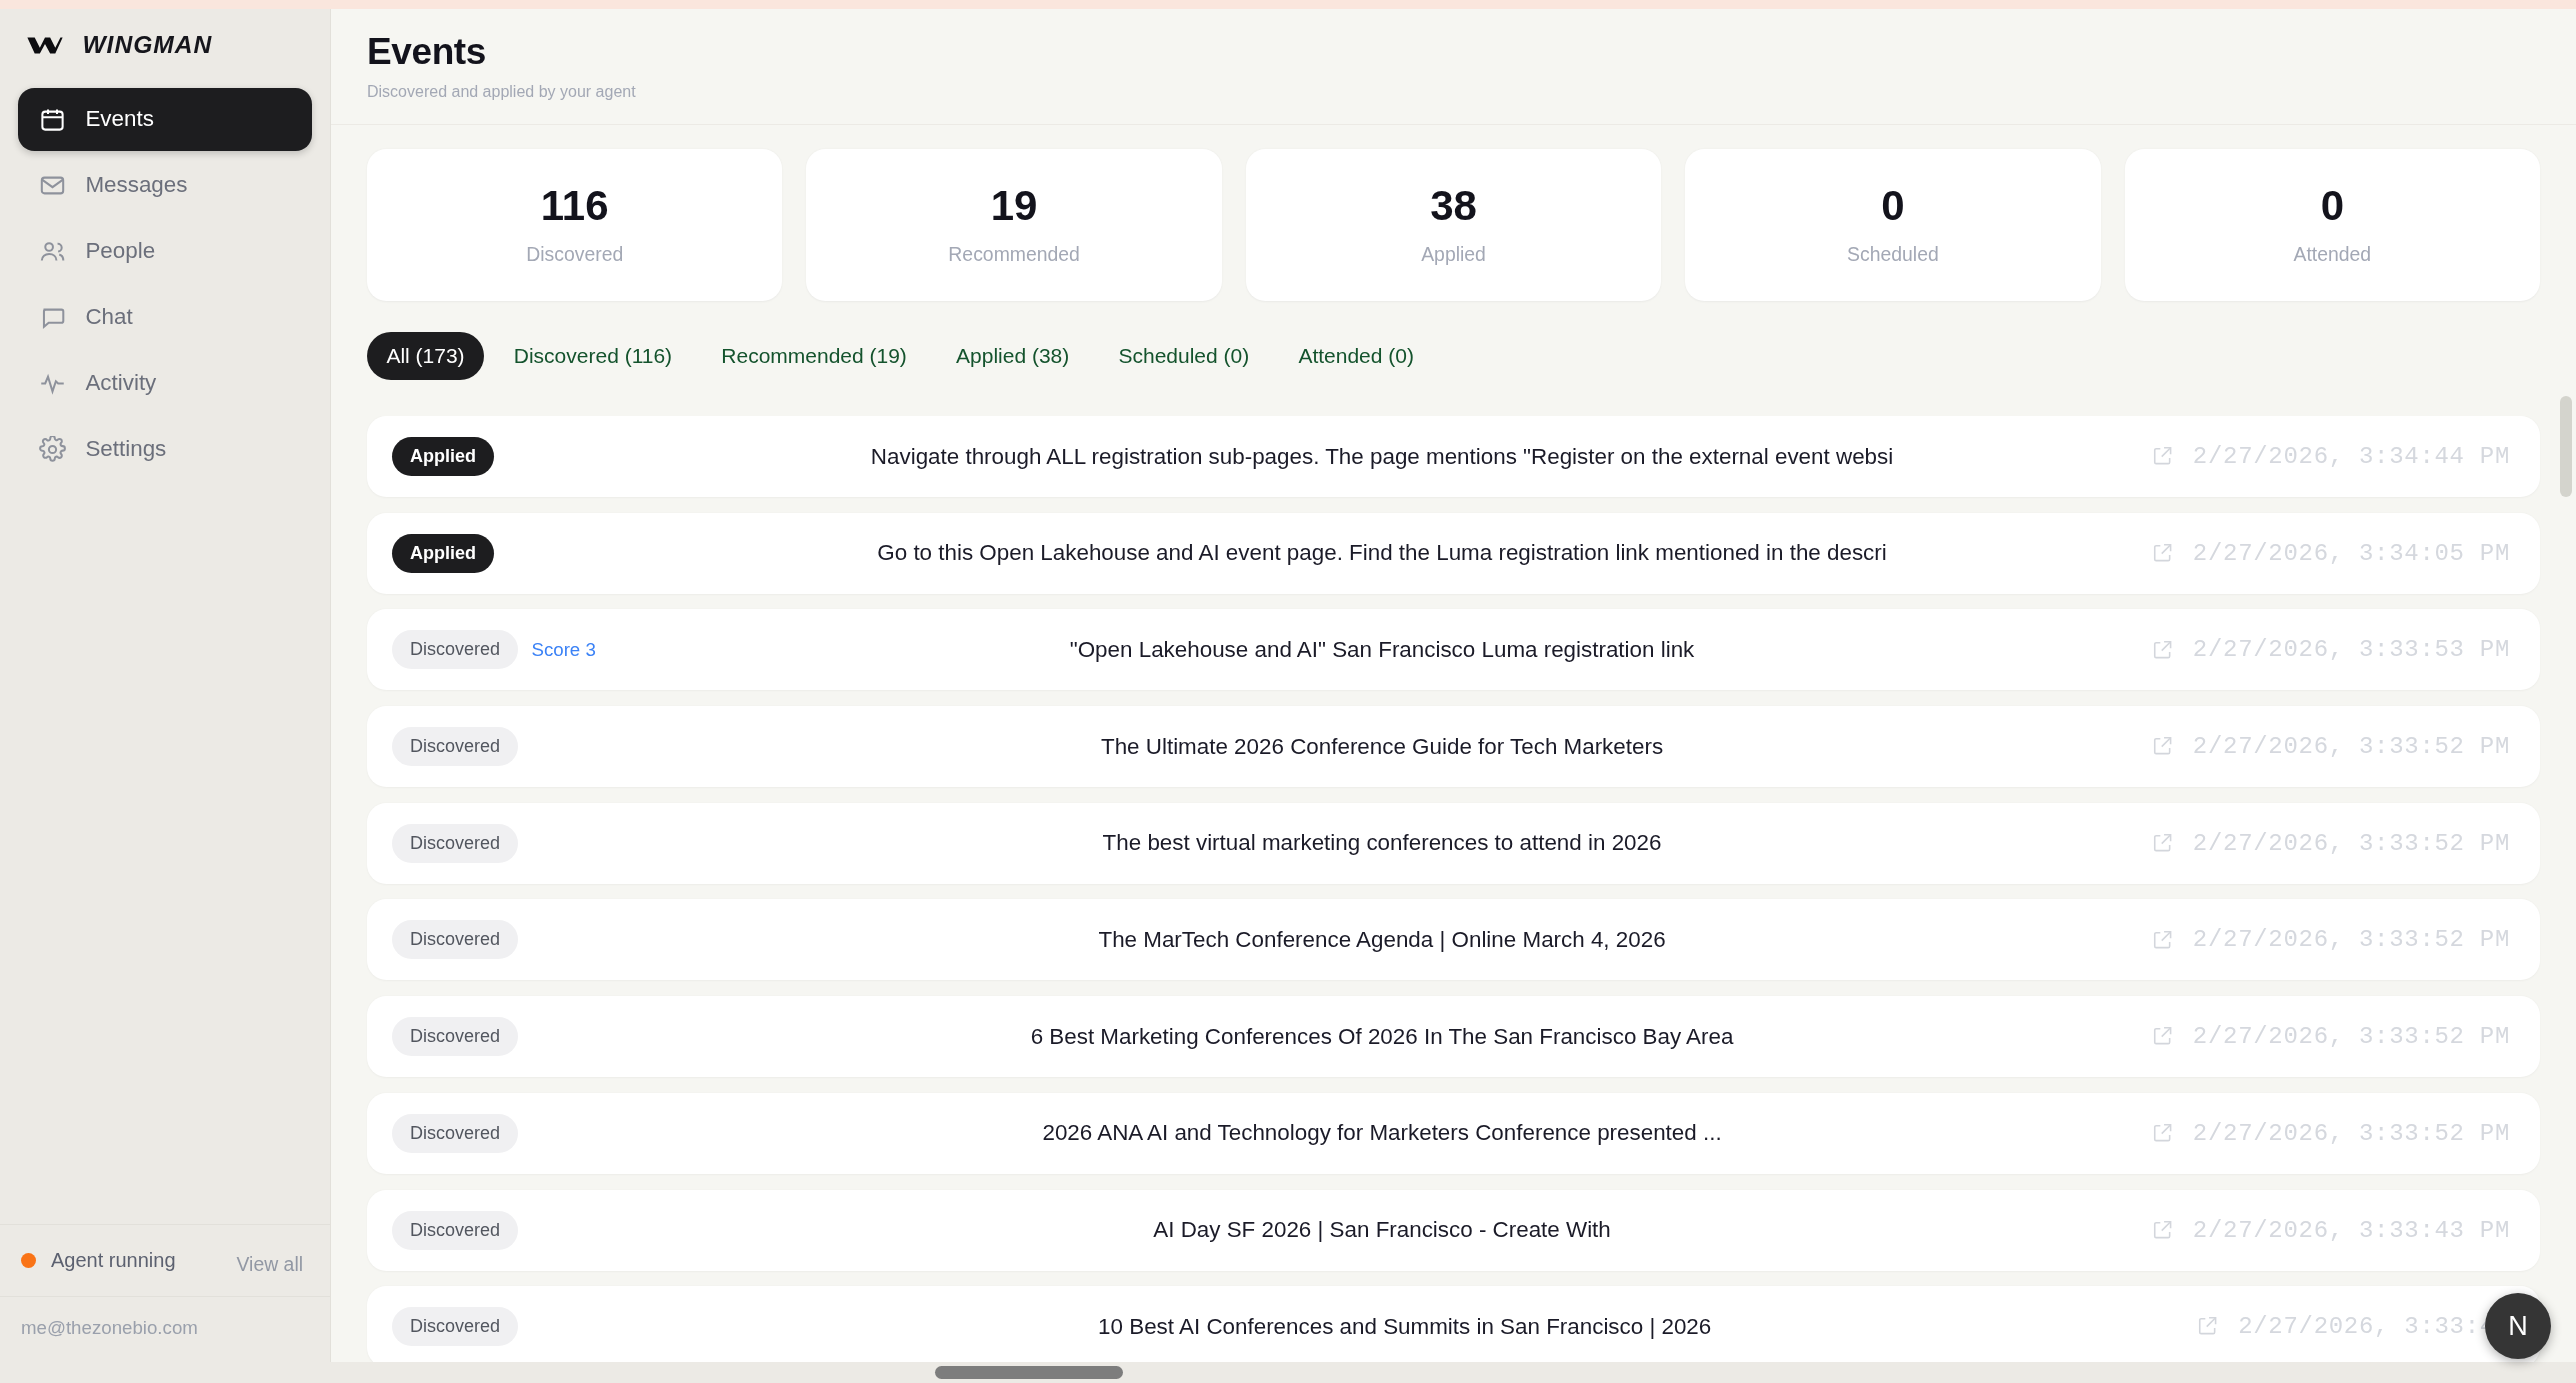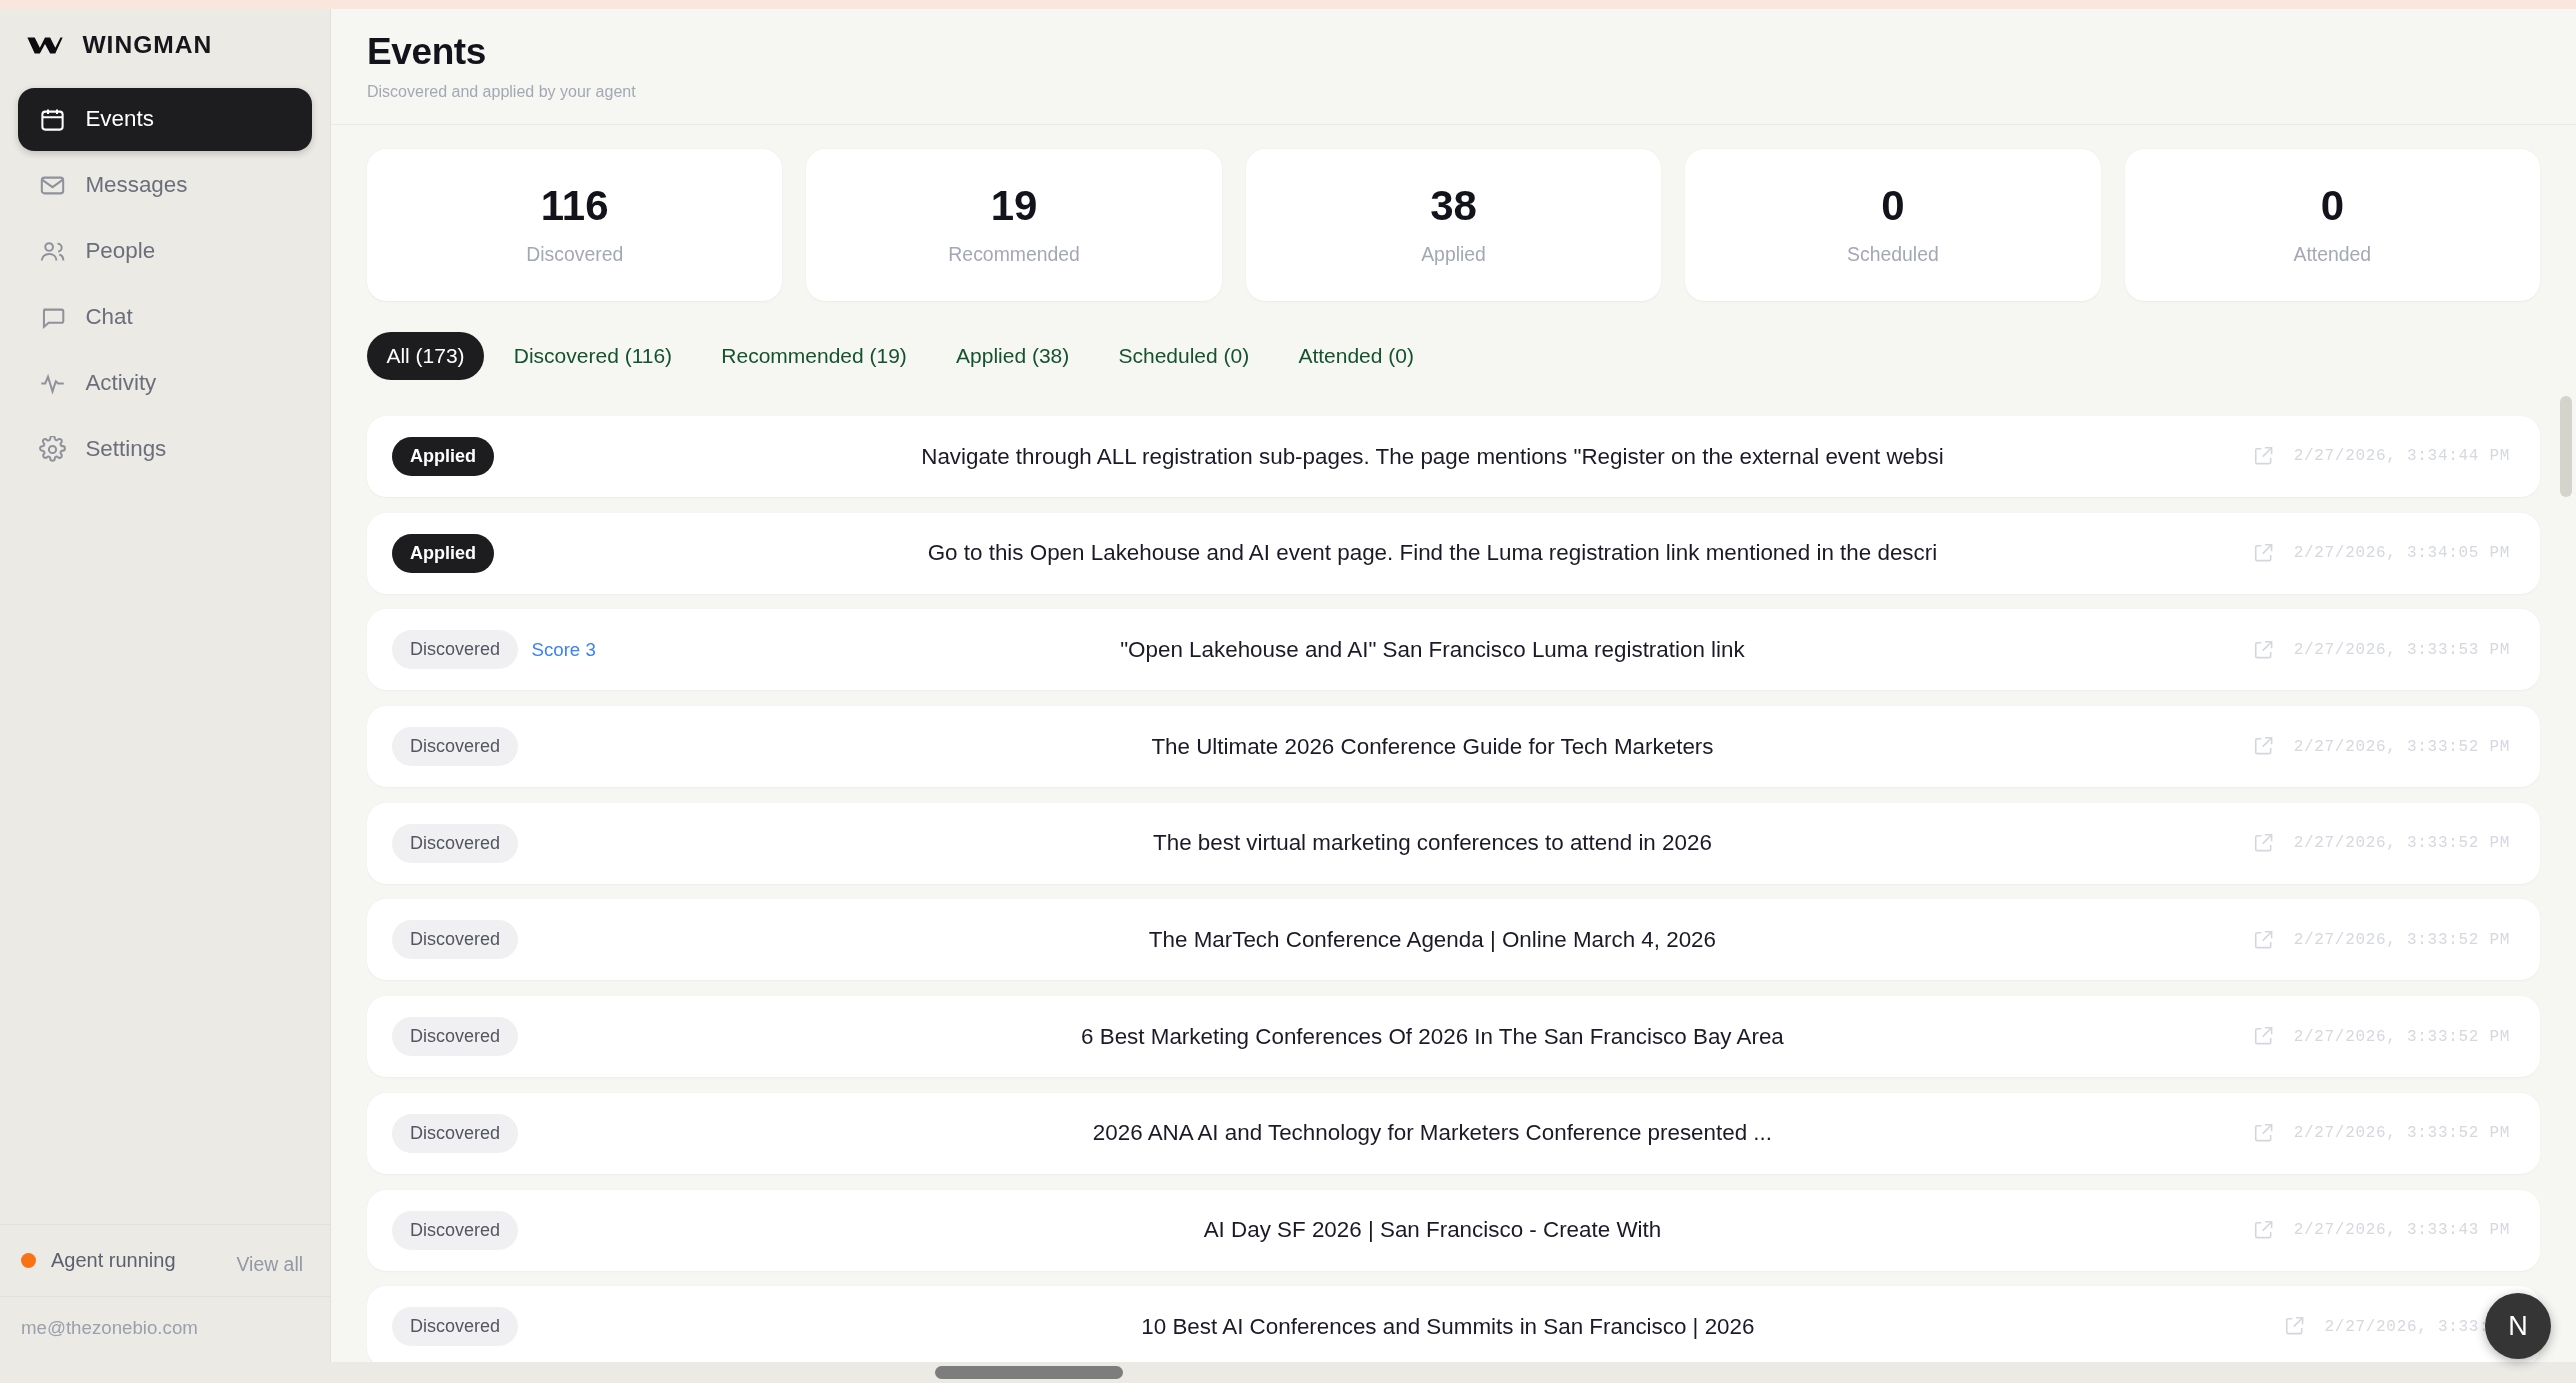--- a/index.html
+++ b/index.html
@@ -46,20 +46,21 @@
     align-items: center;
     gap: 19.4px;
     padding: 22.4px 0 18px 27px;
   }
   .brand-mark { width: 36px; height: 25px; display: block; }
   .brand-name {
     font-size: 24.6px;
     font-weight: 700;
     letter-spacing: 1px;
     color: #16161c;
+    font-style: italic;
   }
 
   .nav { padding: 10.4px 18px 0 18px; display: flex; flex-direction: column; gap: 3px; }
 
   .nav-item {
     display: flex;
     align-items: center;
     gap: 19.4px;
     height: 63px;
     padding: 0 21px;
@@ -221,21 +222,21 @@
   .row-right {
     display: flex;
     align-items: center;
     gap: 19.4px;
     padding-right: 30px;
     flex: 0 0 auto;
   }
   .ext-icon { width: 22.4px; height: 22.4px; stroke: #d3d6dc; stroke-width: 1.7; fill: none; display: block; }
   .timestamp {
     font-family: "Liberation Mono", "DejaVu Sans Mono", monospace;
-    font-size: 16px;
+    font-size: 24px;
     color: #d5d8de;
     letter-spacing: 0.7px;
     white-space: nowrap;
   }
 
   
   #avatar {
     position: absolute;
     right: 25px;
     bottom: 25px;

